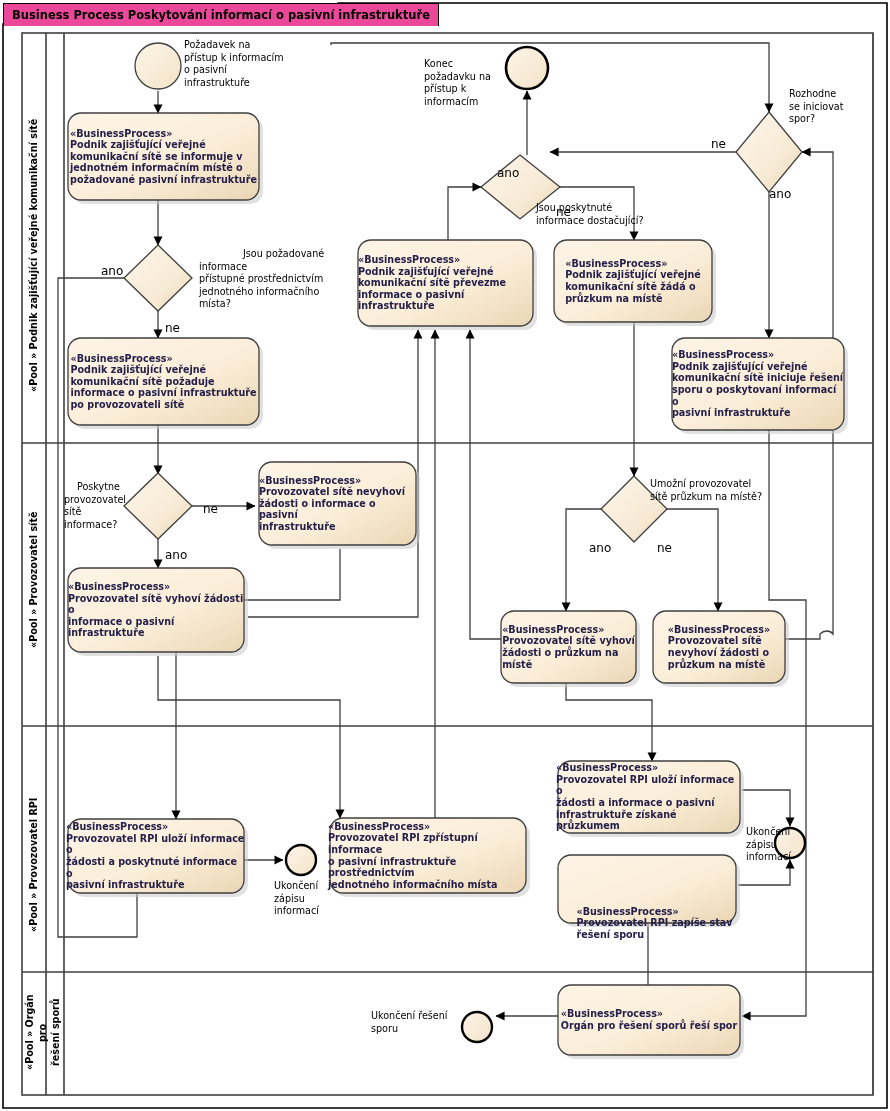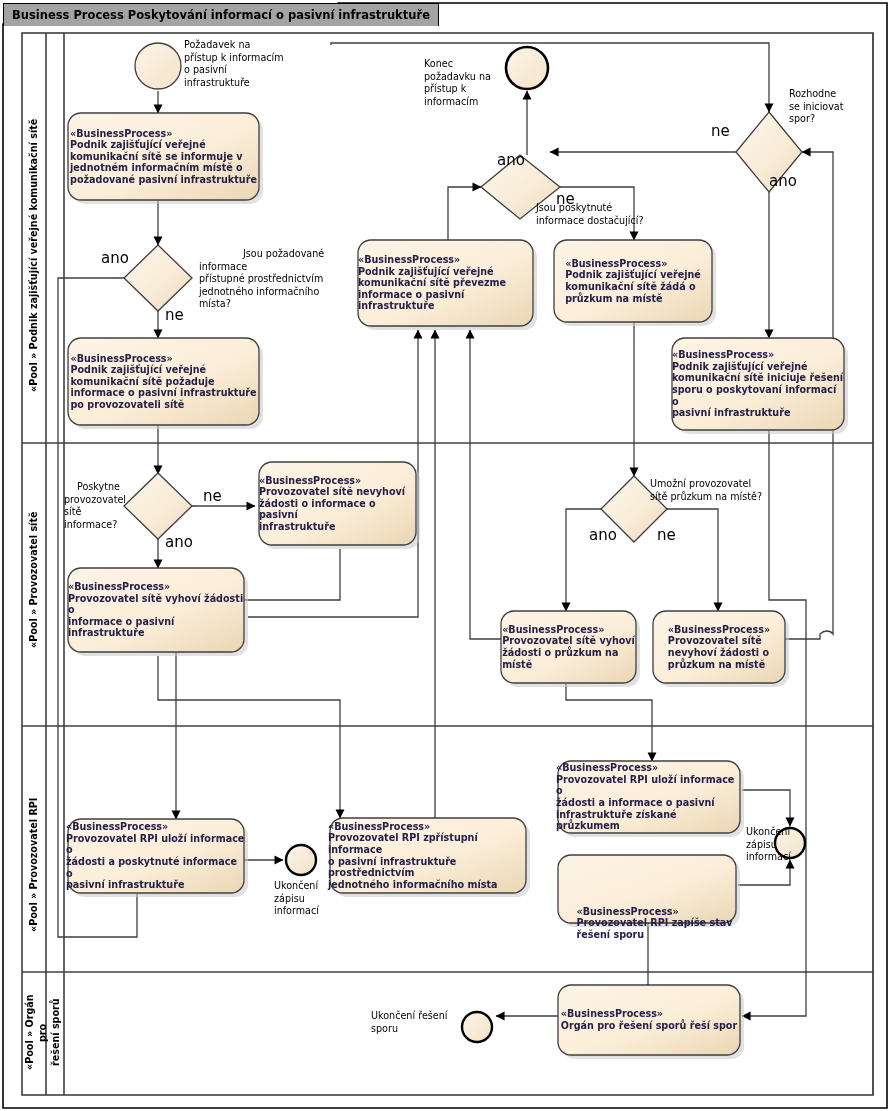--- a/index.html
+++ b/index.html
@@ -1,21 +1,21 @@
 <!DOCTYPE html>
 <html><head>
 <meta charset="utf-8">
 <style>
   html,body{margin:0;padding:0;background:#ffffff;}
   body{font-family:"DejaVu Sans", sans-serif;}
   #canvas{position:relative;width:890px;height:1111px;background:#fff;overflow:hidden;}
   svg{position:absolute;left:0;top:0;width:890px;height:1111px;}
   .frame-tab{
     position:absolute;left:3px;top:3px;height:22px;
-    border:1px solid #000;border-bottom:none;background:#a3a3a3;
+    border:1px solid #000;border-bottom:none;background:#ec4899;
     display:flex;align-items:center;padding:0 8px 0 8px;
     font-size:11.5px;font-weight:bold;color:#000;
     font-family:"DejaVu Sans", sans-serif;white-space:nowrap;
   }
   .node-label{
     position:absolute;text-align:left;
     font-family:"DejaVu Sans", sans-serif;
     font-size:9.6px;font-weight:bold;color:#25204a;
     line-height:11.6px;
     display:flex;align-items:center;justify-content:center;
@@ -23,22 +23,22 @@
   }
   .note-label{
     position:absolute;
     font-family:"DejaVu Sans", sans-serif;
     font-size:9.6px;font-weight:normal;color:#000;
     line-height:12.6px;
   }
   .edge-label{
     position:absolute;
     font-family:"DejaVu Sans", sans-serif;
-    font-size:15px;font-weight:normal;color:#000;
-    line-height:11px;white-space:nowrap;
+    font-size:12px;font-weight:normal;color:#000;
+    line-height:11px;white-space:nowrap;margin-top:13px;
   }
   .pool-label{
     position:absolute;
     font-family:"DejaVu Sans", sans-serif;
     font-size:9.6px;font-weight:bold;color:#000;
     writing-mode:vertical-rl;transform:rotate(180deg);
     white-space:nowrap;text-align:center;
     display:flex;align-items:center;justify-content:center;
     line-height:12px;
   }

